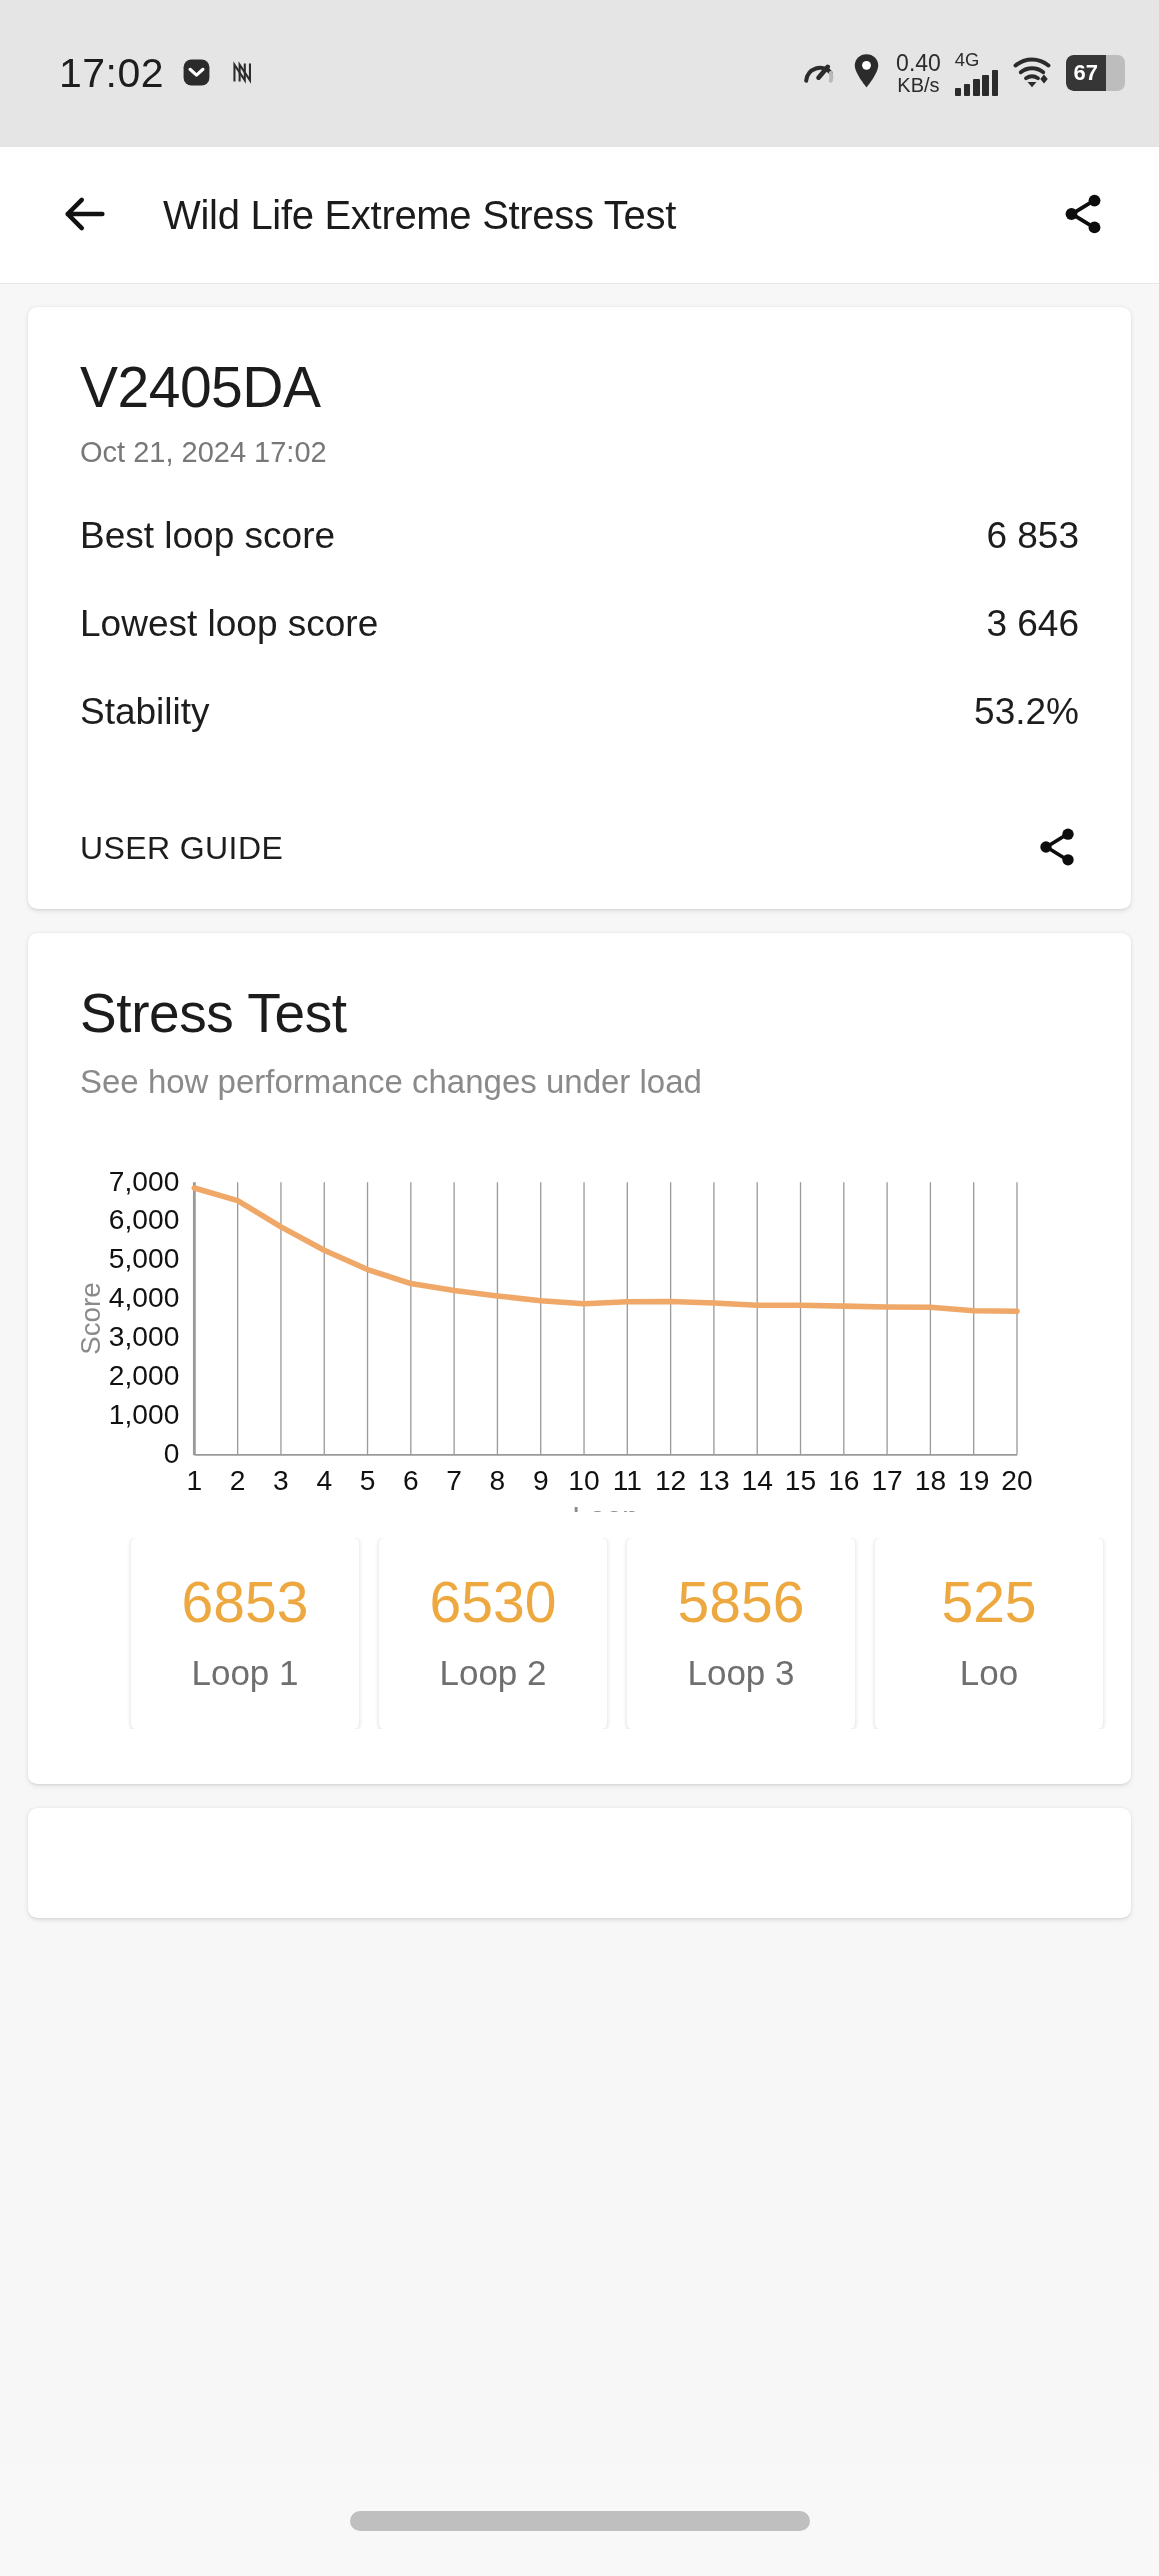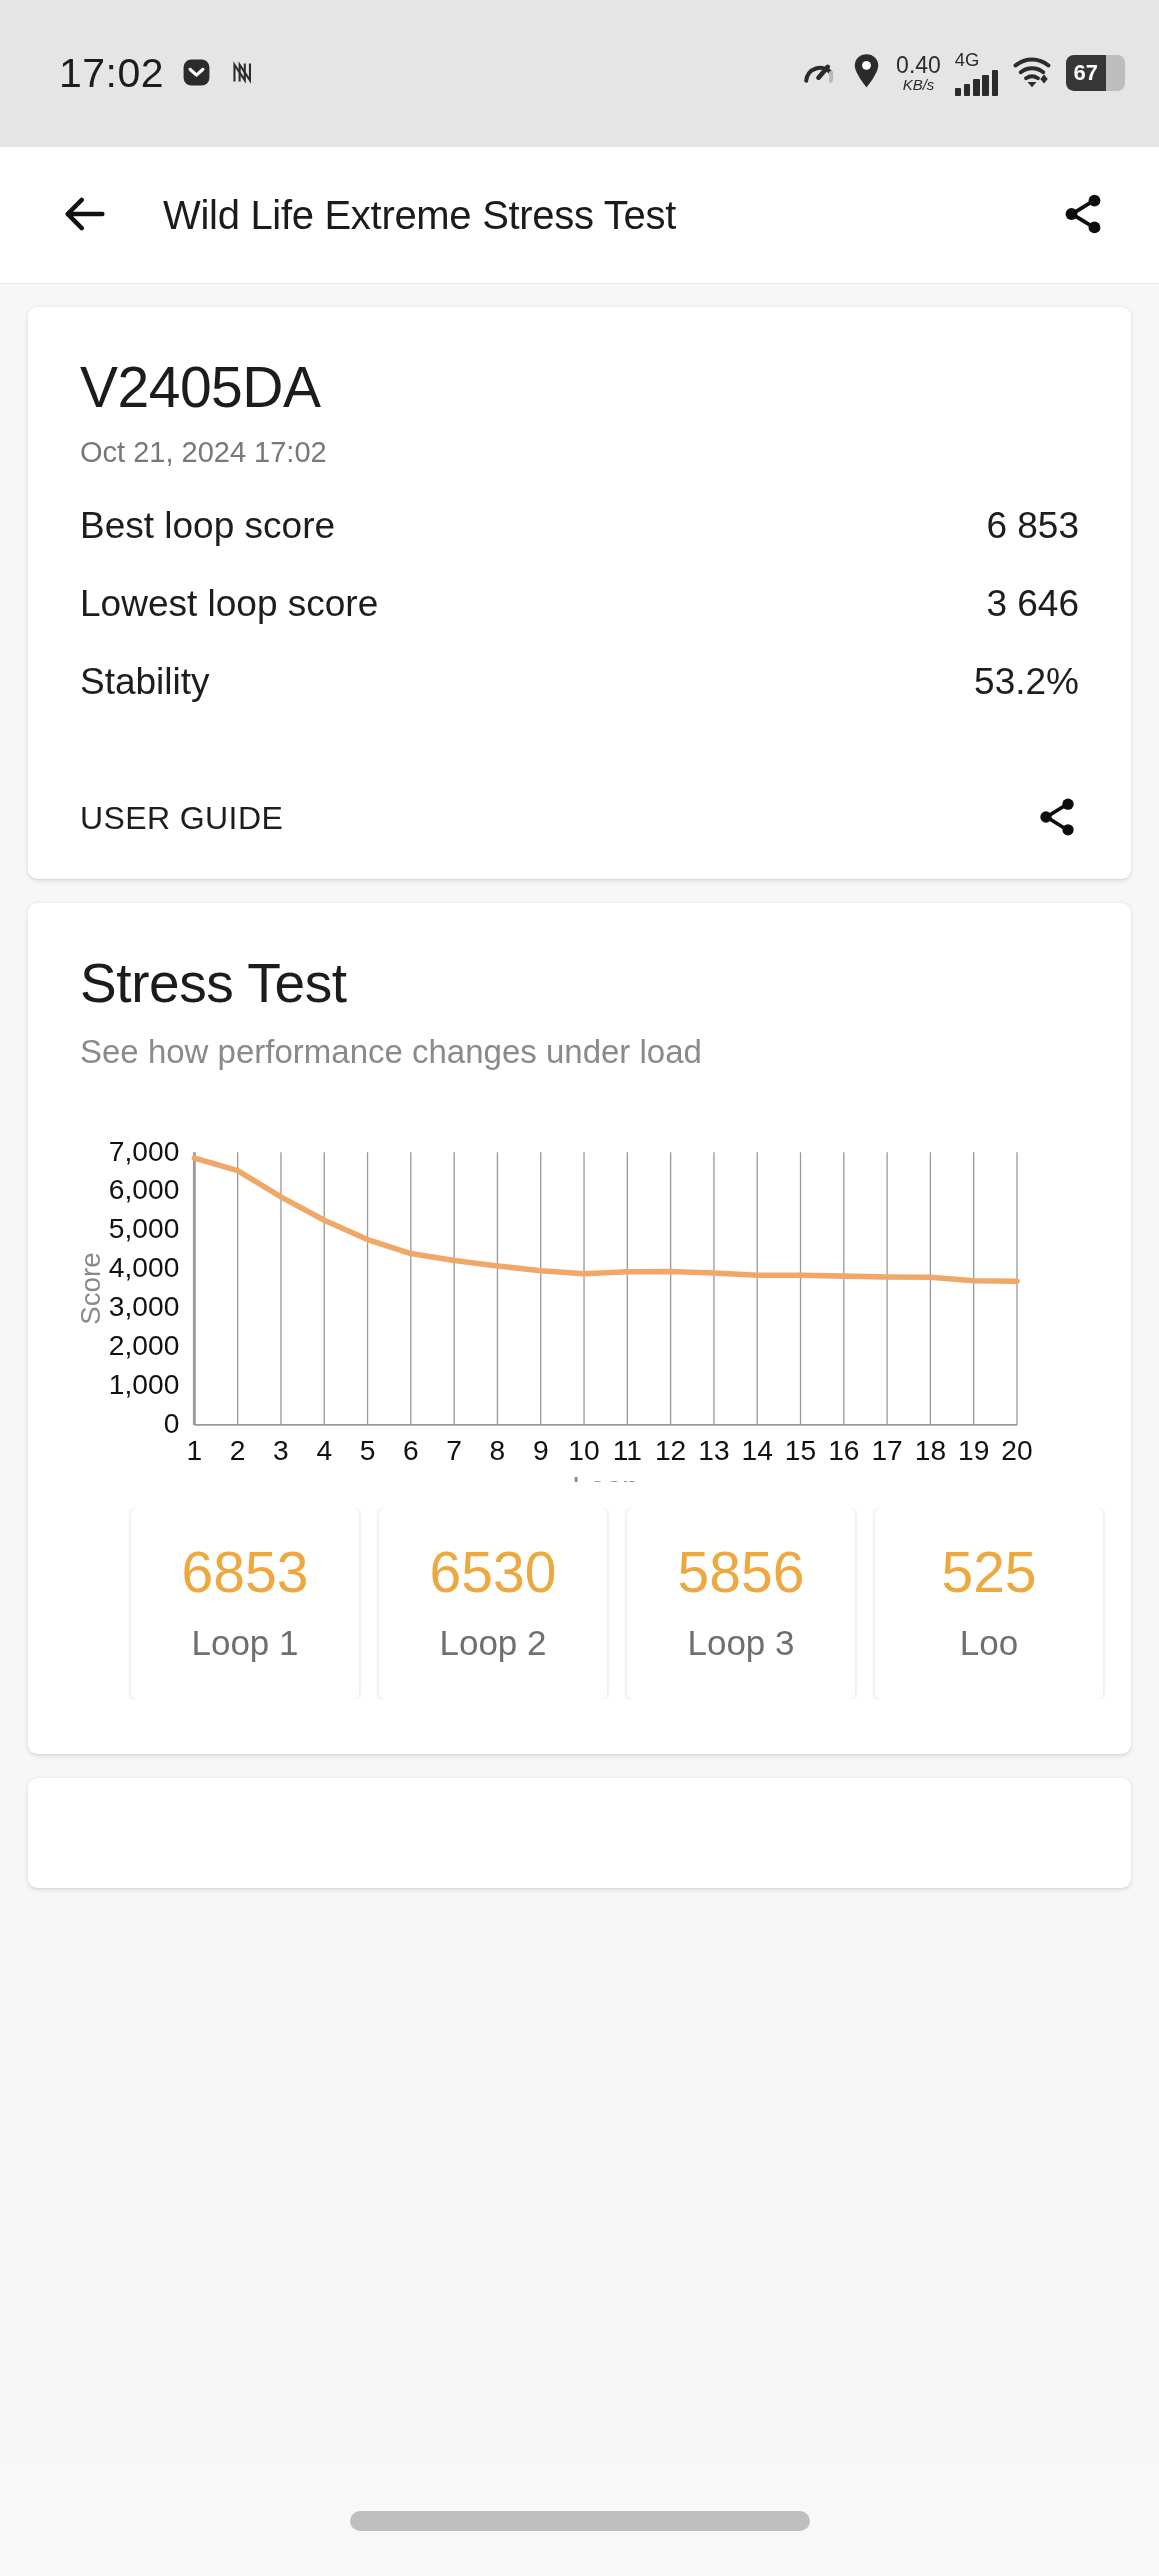--- a/index.html
+++ b/index.html
@@ -35,21 +35,21 @@
     gap: 14px;
   }
   .netspeed {
     display: flex;
     flex-direction: column;
     align-items: center;
     line-height: 1.0;
     color: #2b2b2b;
   }
   .netspeed .n1 { font-size: 23px; }
-  .netspeed .n2 { font-size: 15px; font-style: italic; }
+  .netspeed .n2 { font-size: 20px; }
   .sig-wrap { display: flex; flex-direction: column; align-items: center; line-height: 1; }
   .sig-wrap .gen { font-size: 18.4px; color: #2b2b2b; margin-bottom: 1.8px; align-self: flex-start;}
   .bars { display: flex; align-items: flex-end; gap: 2.8px; height: 24px; }
   .bars i { width: 6.4px; background: #2b2b2b; border-radius: 0.9px; display: block; }
   .bars i:nth-child(1){height:7.4px;} .bars i:nth-child(2){height:12px;}
   .bars i:nth-child(3){height:16.6px;} .bars i:nth-child(4){height:21px;}
   .bars i:nth-child(5){height:26px;}
   .battery {
     width: 59px; height: 36px; border-radius: 7.4px;
     background: #bdbdbd; position: relative; overflow: hidden;
@@ -105,21 +105,21 @@
   }
   .device-date {
     font-size: 29px;
     color: #787878;
     margin-top: 20px;
   }
   .stat-row {
     display: flex;
     justify-content: space-between;
     align-items: baseline;
-    margin-top: 36px;
+    margin-top: 46px;
   }
   .stat-label { font-size: 37px; color: #1d1d1d; }
   .stat-value { font-size: 37px; color: #1d1d1d; }
   .guide-row {
     display: flex;
     justify-content: space-between;
     align-items: center;
     margin-top: 92px;
   }
   .guide-label {

